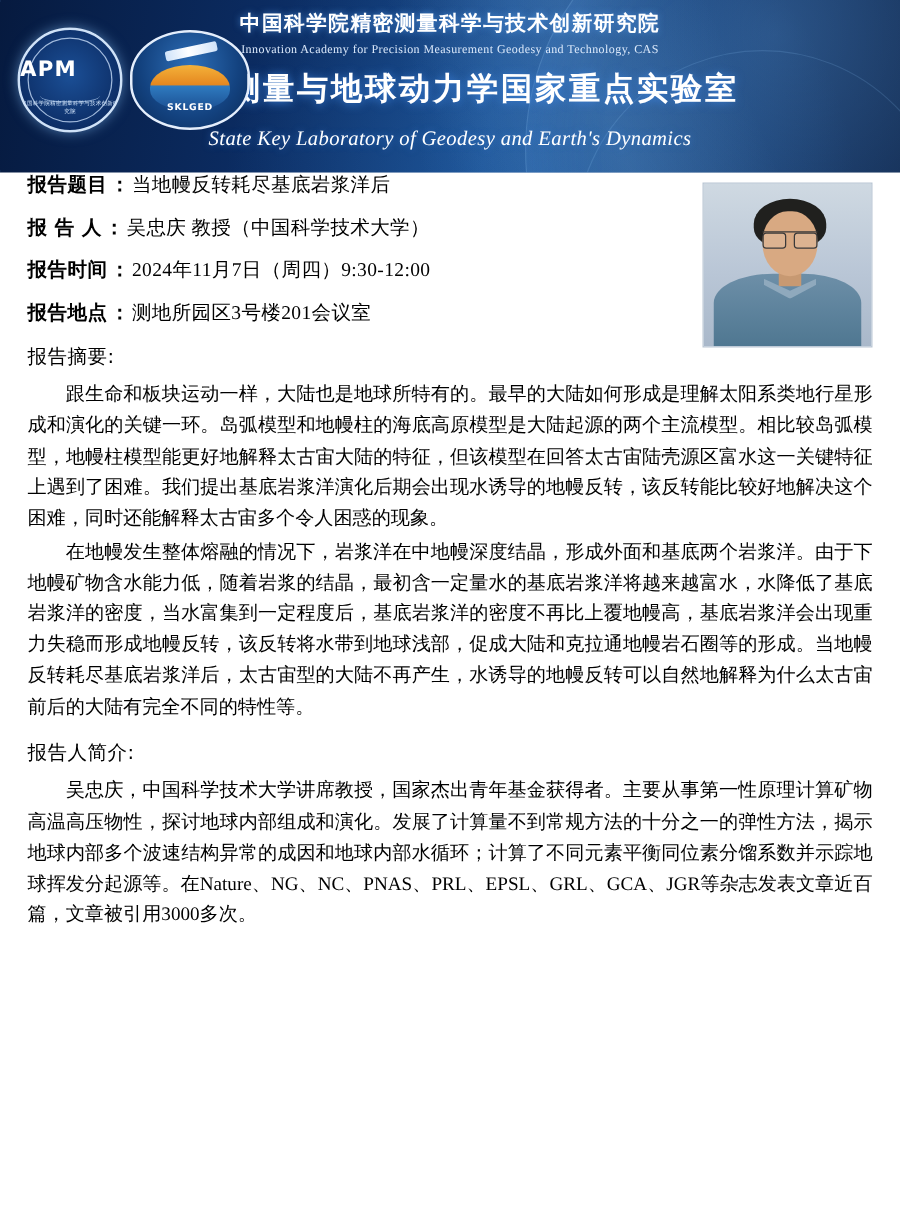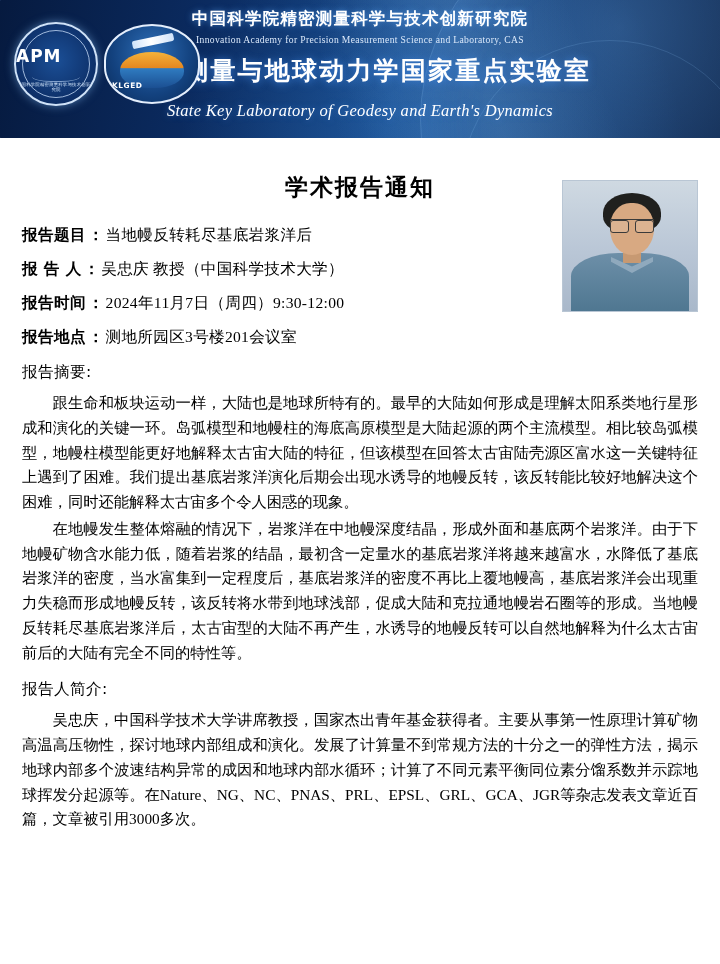--- a/index.html
+++ b/index.html
@@ -158,21 +158,21 @@
     position: absolute;
     left: 26px; top: 11px;
     width: 42px; height: 8px;
     background: linear-gradient(90deg, #cfe3fa, #ffffff 45%, #cfe3fa);
     border-radius: 2px;
     transform: rotate(-12deg);
   }
   .logo-sklged .label {
     position: absolute;
     left: 0; right: 0; bottom: 12px;
-    text-align: left;
+    text-align: center;
     color: #ffffff;
     font-size: 7.4px;
     font-weight: bold;
     letter-spacing: 0.6px;
     font-family: "DejaVu Sans", sans-serif;
   }
 
   
   .content {
     position: relative;
@@ -305,29 +305,28 @@
   <div class="logo-sklged">
     <div class="oval">
       <div class="earth"></div>
       <div class="sat"></div>
       <div class="label">SKLGED</div>
     </div>
   </div>
 
   <div class="banner-text">
     <div class="cn-line1">中国科学院精密测量科学与技术创新研究院</div>
-    <div class="en-line1">Innovation Academy for Precision Measurement Science and Laboratory, CAS</div>
+    <div class="en-line1">Innovation Academy for Precision Measurement Geodesy and Technology, CAS</div>
     <div class="cn-line2">大地测量与地球动力学国家重点实验室</div>
     <div class="en-line2">State Key Laboratory of Geodesy and Earth's Dynamics</div>
   </div>
 </div>
 
 <div class="content">
 
-  <div class="doc-title">学术报告通知</div>
 
   <div class="portrait">
     <div class="shirt"></div>
     <div class="neck"></div>
     <div class="collar"></div>
     <div class="hair"></div>
     <div class="face"></div>
     <div class="glasses"></div>
   </div>
 

